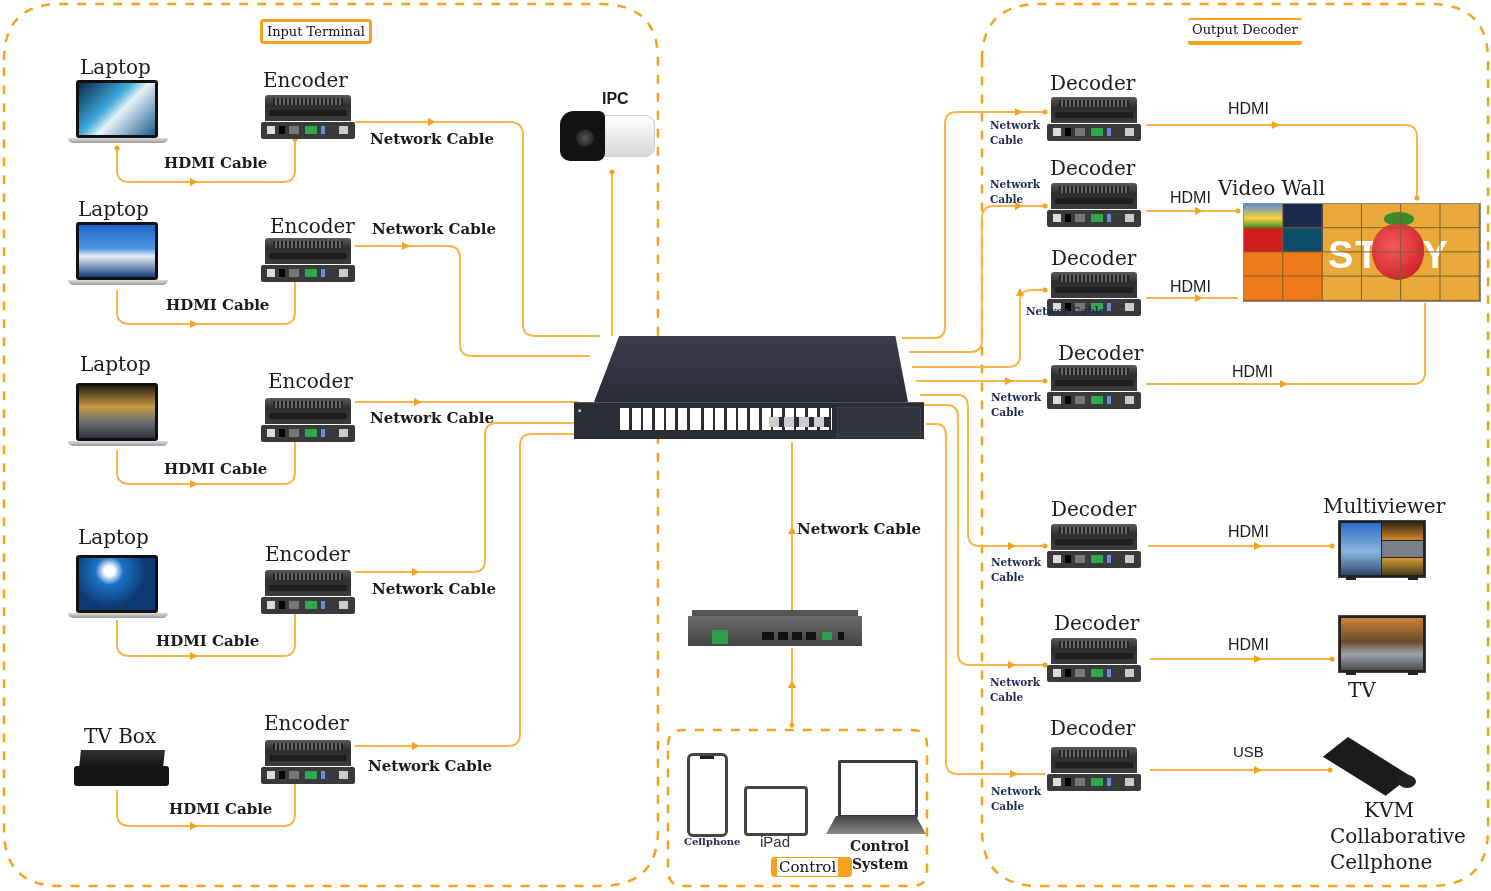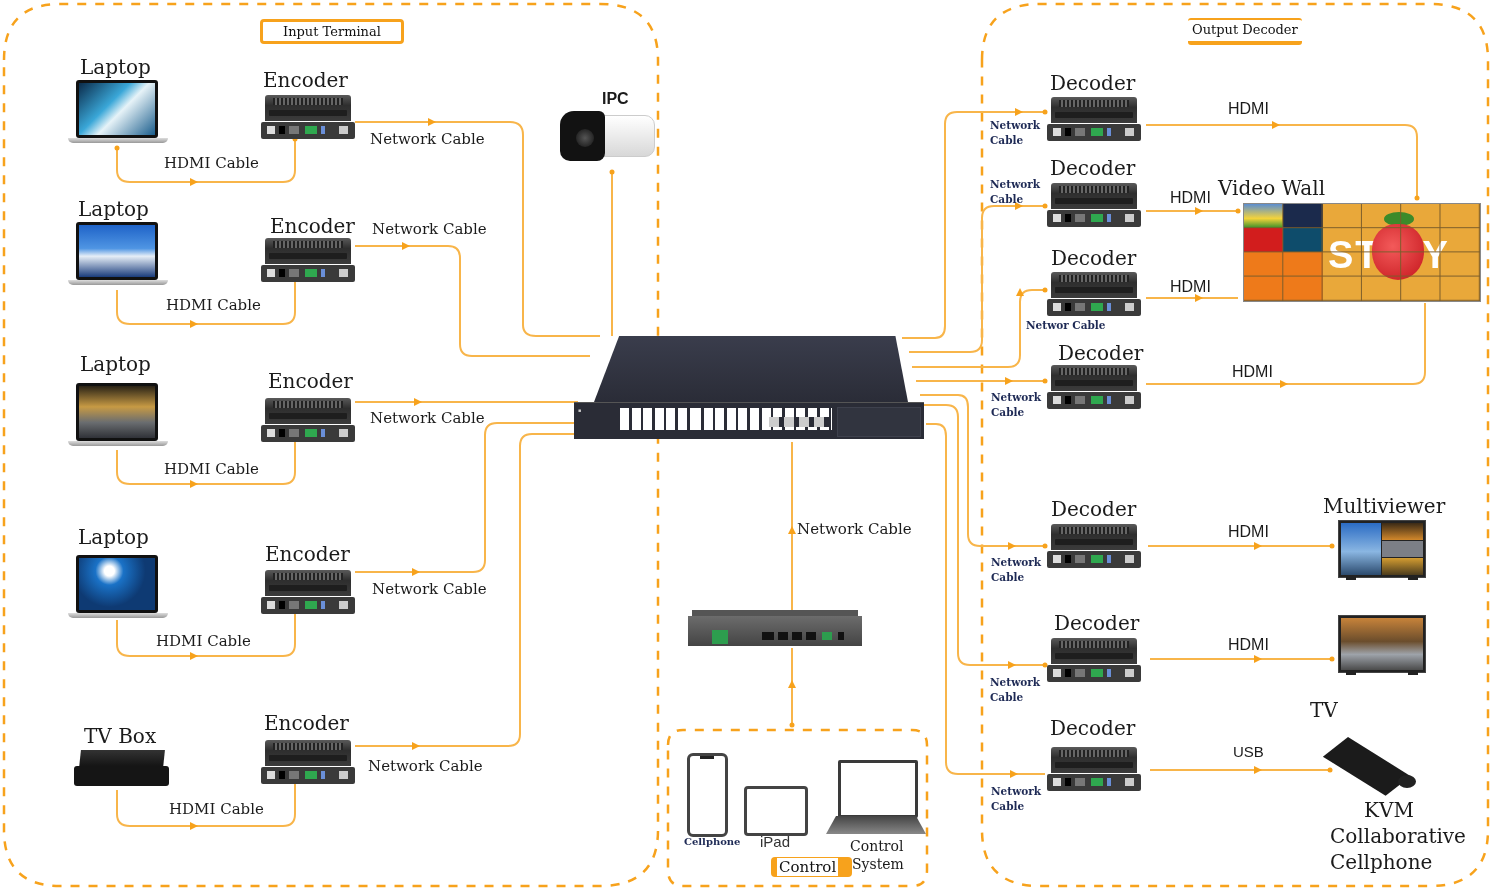--- a/index.html
+++ b/index.html
@@ -1,23 +1,23 @@
 <!DOCTYPE html>
 <html><head>
 <meta charset="utf-8">
 <style>
   html, body { margin:0; padding:0; background:#ffffff; }
   body { width:1491px; height:891px; position:relative; overflow:hidden; font-family:"DejaVu Serif", serif; color:#111; }
   svg.wires { position:absolute; left:0; top:0; width:1491px; height:891px; }
   .lbl { position:absolute; white-space:nowrap; font-family:"DejaVu Serif", serif; color:#1b1b1b; }
   .dev-title { font-size:20px; }
-  .cable { font-size:15px; }
+  .cable { font-size:15px;font-weight:bold; }
   .sans { font-family:"Liberation Sans", sans-serif; font-size:16px; }
   .netsmall { font-size:10.5px; font-weight:bold; color:#1e2a55; line-height:15px; }
-  .tag { position:absolute; font-size:13px; padding:2px 20px; background:#fff; }
+  .tag { position:absolute; font-size:13px; padding:2px 4px; background:#fff; }
   .tag-in { border:3px solid #f7a21c; border-radius:4px; left:260px; top:19px; }
   .tag-out { border-bottom:4px solid #f7a21c; border-top:2px solid #f7a21c; border-radius:3px; left:1188px; top:18px; padding:2px 4px 4px; }
   .tag-ctrl { background:#f7a21c; border-radius:4px; left:771px; top:857px; padding:1px 14px 1px 6px; font-size:15px; }
   .tag-ctrl span { background:#fff; padding:0 2px; }
 
   
   .box { position:absolute; width:94px; height:46px; }
   .box .top { position:absolute; left:4px; top:0; width:86px; height:26px; background:linear-gradient(#5a5a5a,#2e2e2e 40%,#3b3b3b); border-radius:3px 3px 0 0; }
   .box .top::before { content:""; position:absolute; left:8px; top:3px; width:70px; height:7px; background:repeating-linear-gradient(90deg,#222 0 2px,#666 2px 4px); }
   .box .top::after { content:""; position:absolute; left:4px; top:15px; width:78px; height:6px; background:#1e1e1e; border-radius:1px; }
@@ -383,21 +383,21 @@
     <div class="top"></div>
     <div class="bot">
       <div class="port p1"></div>
       <div class="port p2"></div>
       <div class="port p3"></div>
       <div class="port p4"></div>
       <div class="port p5"></div>
       <div class="port p6"></div>
     </div>
   </div>
-<div class="lbl netsmall" style="left:1026px;top:318px;">Networ Cable</div>
+<div class="lbl netsmall" style="left:1026px;top:304px;">Networ Cable</div>
 <div class="lbl sans" style="left:1170px;top:278px;">HDMI</div>
 
 <div class="lbl dev-title" style="left:1058px;top:341px;">Decoder</div>
 <div class="box" style="left:1047px;top:365px;">
     <div class="top"></div>
     <div class="bot">
       <div class="port p1"></div>
       <div class="port p2"></div>
       <div class="port p3"></div>
       <div class="port p4"></div>
@@ -490,21 +490,21 @@
     <div class="leg2"></div>
   </div>
 
 <div class="tv" style="left:1338px;top:615px;">
     <div class="s">
       <div class="full"></div>
     </div>
     <div class="leg1"></div>
     <div class="leg2"></div>
   </div>
-<div class="lbl dev-title" style="left:1310px;top:678px;margin-top:20px;">TV</div>
+<div class="lbl dev-title" style="left:1348px;top:678px;">TV</div>
 
 <div class="kbd">
     <div class="k"></div>
     <div class="m"></div>
   </div>
 <div class="lbl dev-title" style="left:1364px;top:798px;">KVM</div>
 <div class="lbl dev-title" style="left:1330px;top:824px;">Collaborative</div>
 <div class="lbl dev-title" style="left:1330px;top:850px;">Cellphone</div>
 
 </body></html>

